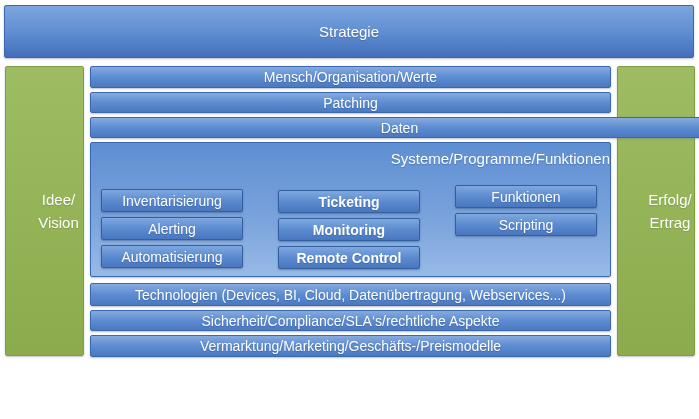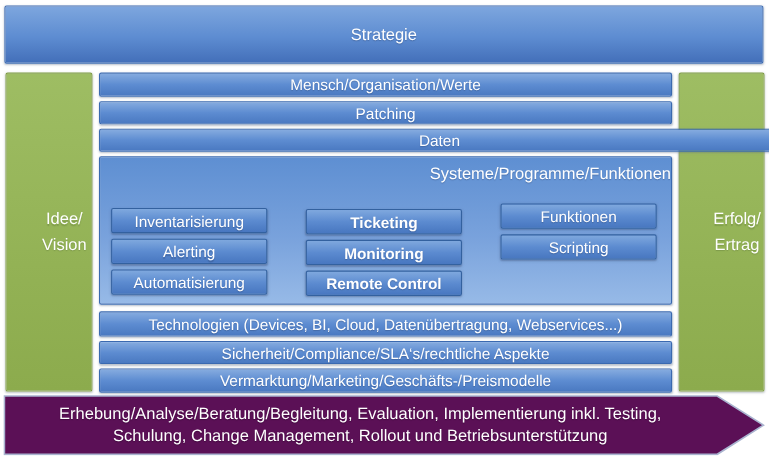--- a/index.html
+++ b/index.html
@@ -114,23 +114,14 @@
     <div class="col col3">
       <div class="module">Funktionen</div>
       <div class="module">Scripting</div>
     </div>
   </div>
 
   <div class="bar" style="left:90px; top:283px; width:521px; height:23px;">Technologien (Devices, BI, Cloud, Datenübertragung, Webservices...)</div>
   <div class="bar" style="left:90px; top:310px; width:521px; height:21px;text-align:right;">Sicherheit/Compliance/SLA‘s/rechtliche Aspekte</div>
   <div class="bar" style="left:90px; top:335px; width:521px; height:22px;">Vermarktung/Marketing/Geschäfts-/Preismodelle</div>
 
-  <div class="arrow-wrap">
-    <svg width="693" height="55" viewBox="0 0 693 55">
-      <polygon points="1,1 649,1 691,27.5 649,54 1,54" fill="#5B1056" stroke="#A9B3CF" stroke-width="1.5"></polygon>
-    </svg>
-    <div class="arrow-text">
-      <div>Erhebung/Analyse/Beratung/Begleitung, Evaluation, Implementierung inkl. Testing,</div>
-      <div>Schulung, Change Management, Rollout und Betriebsunterstützung</div>
-    </div>
-  </div>
 
 </div>
 
 </body></html>

